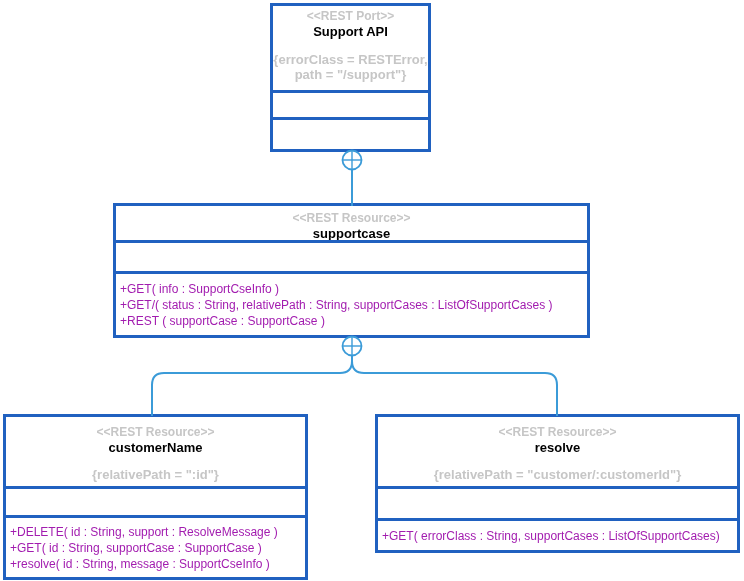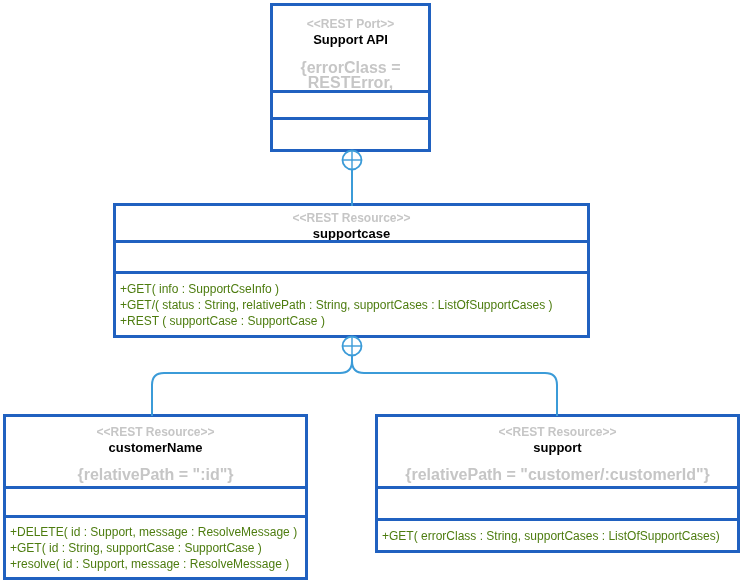--- a/index.html
+++ b/index.html
@@ -49,39 +49,39 @@
   }
   .node-name {
     color: var(--name-text);
     font-weight: bold;
     font-size: 13px;
     line-height: 15px;
   }
   .constraint {
     color: var(--muted-text);
     font-weight: bold;
-    font-size: 16px;
+    font-size: 13px;
     line-height: 15px;
   }
   .ops {
     display: flex;
     flex-direction: column;
     justify-content: center;
     padding: 2px 4px;
     overflow: hidden;
   }
   .op-line {
-    color: #4d7c0f;
+    color: #a21caf;
     font-size: 12px;
     line-height: 16px;
     white-space: nowrap;
   }
   
   #box-support-api   { left: 270px; top: 3px;   width: 161px; height: 149px; }
-  #box-support-api .title-cpt { height: 84px; padding-top: 11px; }
+  #box-support-api .title-cpt { height: 84px; padding-top: 3px; }
   #box-support-api .c1 { height: 27px; }
   #box-support-api .constraint { margin-top: 13px; }
 
   #box-supportcases  { left: 113px; top: 203px; width: 477px; height: 135px; }
   #box-supportcases .title-cpt { height: 34px; padding-top: 5px; }
   #box-supportcases .c1 { height: 31px; }
 
   #box-supportcase   { left: 3px;   top: 414px; width: 305px; height: 166px; }
   #box-supportcase .title-cpt { height: 69px; padding-top: 8px; }
   #box-supportcase .c1 { height: 29px; }
@@ -147,30 +147,30 @@
   <div class="uml-box" id="box-supportcase">
     <div class="cpt title-cpt">
       <div class="stereotype">&lt;&lt;REST Resource&gt;&gt;</div>
       <div class="node-name">customerName</div>
       <div class="constraint">
         <div>{relativePath = ":id"}</div>
       </div>
     </div>
     <div class="cpt c1"></div>
     <div class="cpt grow ops">
-      <div class="op-line">+DELETE( id : Support, message : ResolveMessage )</div>
+      <div class="op-line">+DELETE( id : String, support : ResolveMessage )</div>
       <div class="op-line">+GET( id : String, supportCase : SupportCase )</div>
-      <div class="op-line">+resolve( id : Support, message : ResolveMessage )</div>
+      <div class="op-line">+resolve( id : String, message : SupportCseInfo )</div>
     </div>
   </div>
 
   <div class="uml-box" id="box-customer">
     <div class="cpt title-cpt">
       <div class="stereotype">&lt;&lt;REST Resource&gt;&gt;</div>
-      <div class="node-name">support</div>
+      <div class="node-name">resolve</div>
       <div class="constraint">
         <div>{relativePath = "customer/:customerId"}</div>
       </div>
     </div>
     <div class="cpt c1"></div>
     <div class="cpt grow ops">
       <div class="op-line">+GET( errorClass : String, supportCases : ListOfSupportCases)</div>
     </div>
   </div>
 

